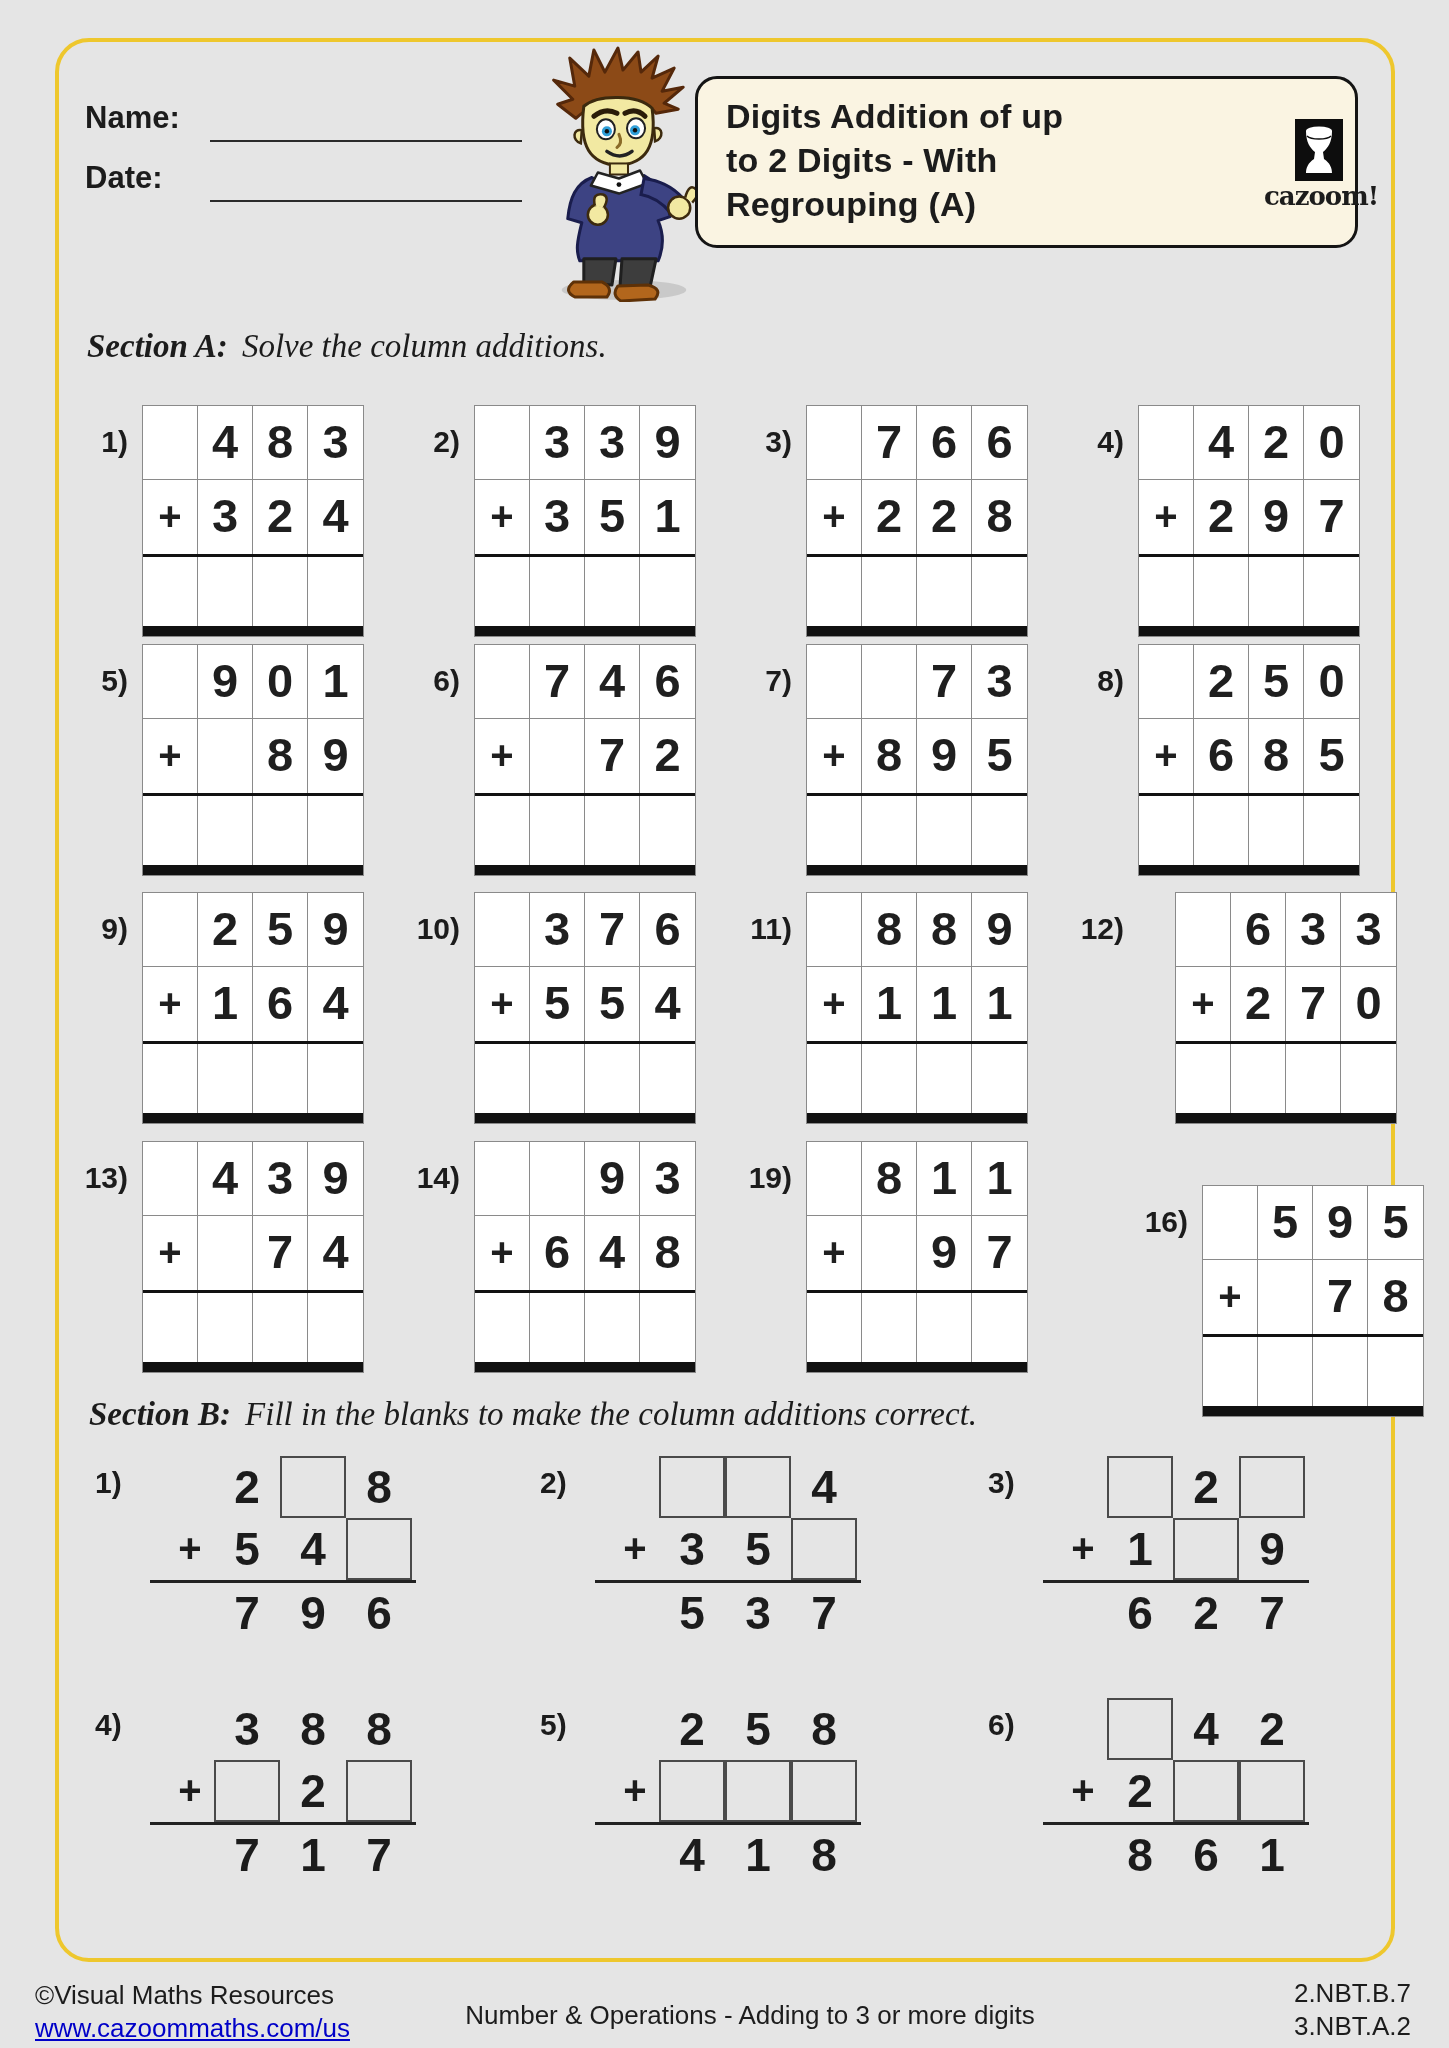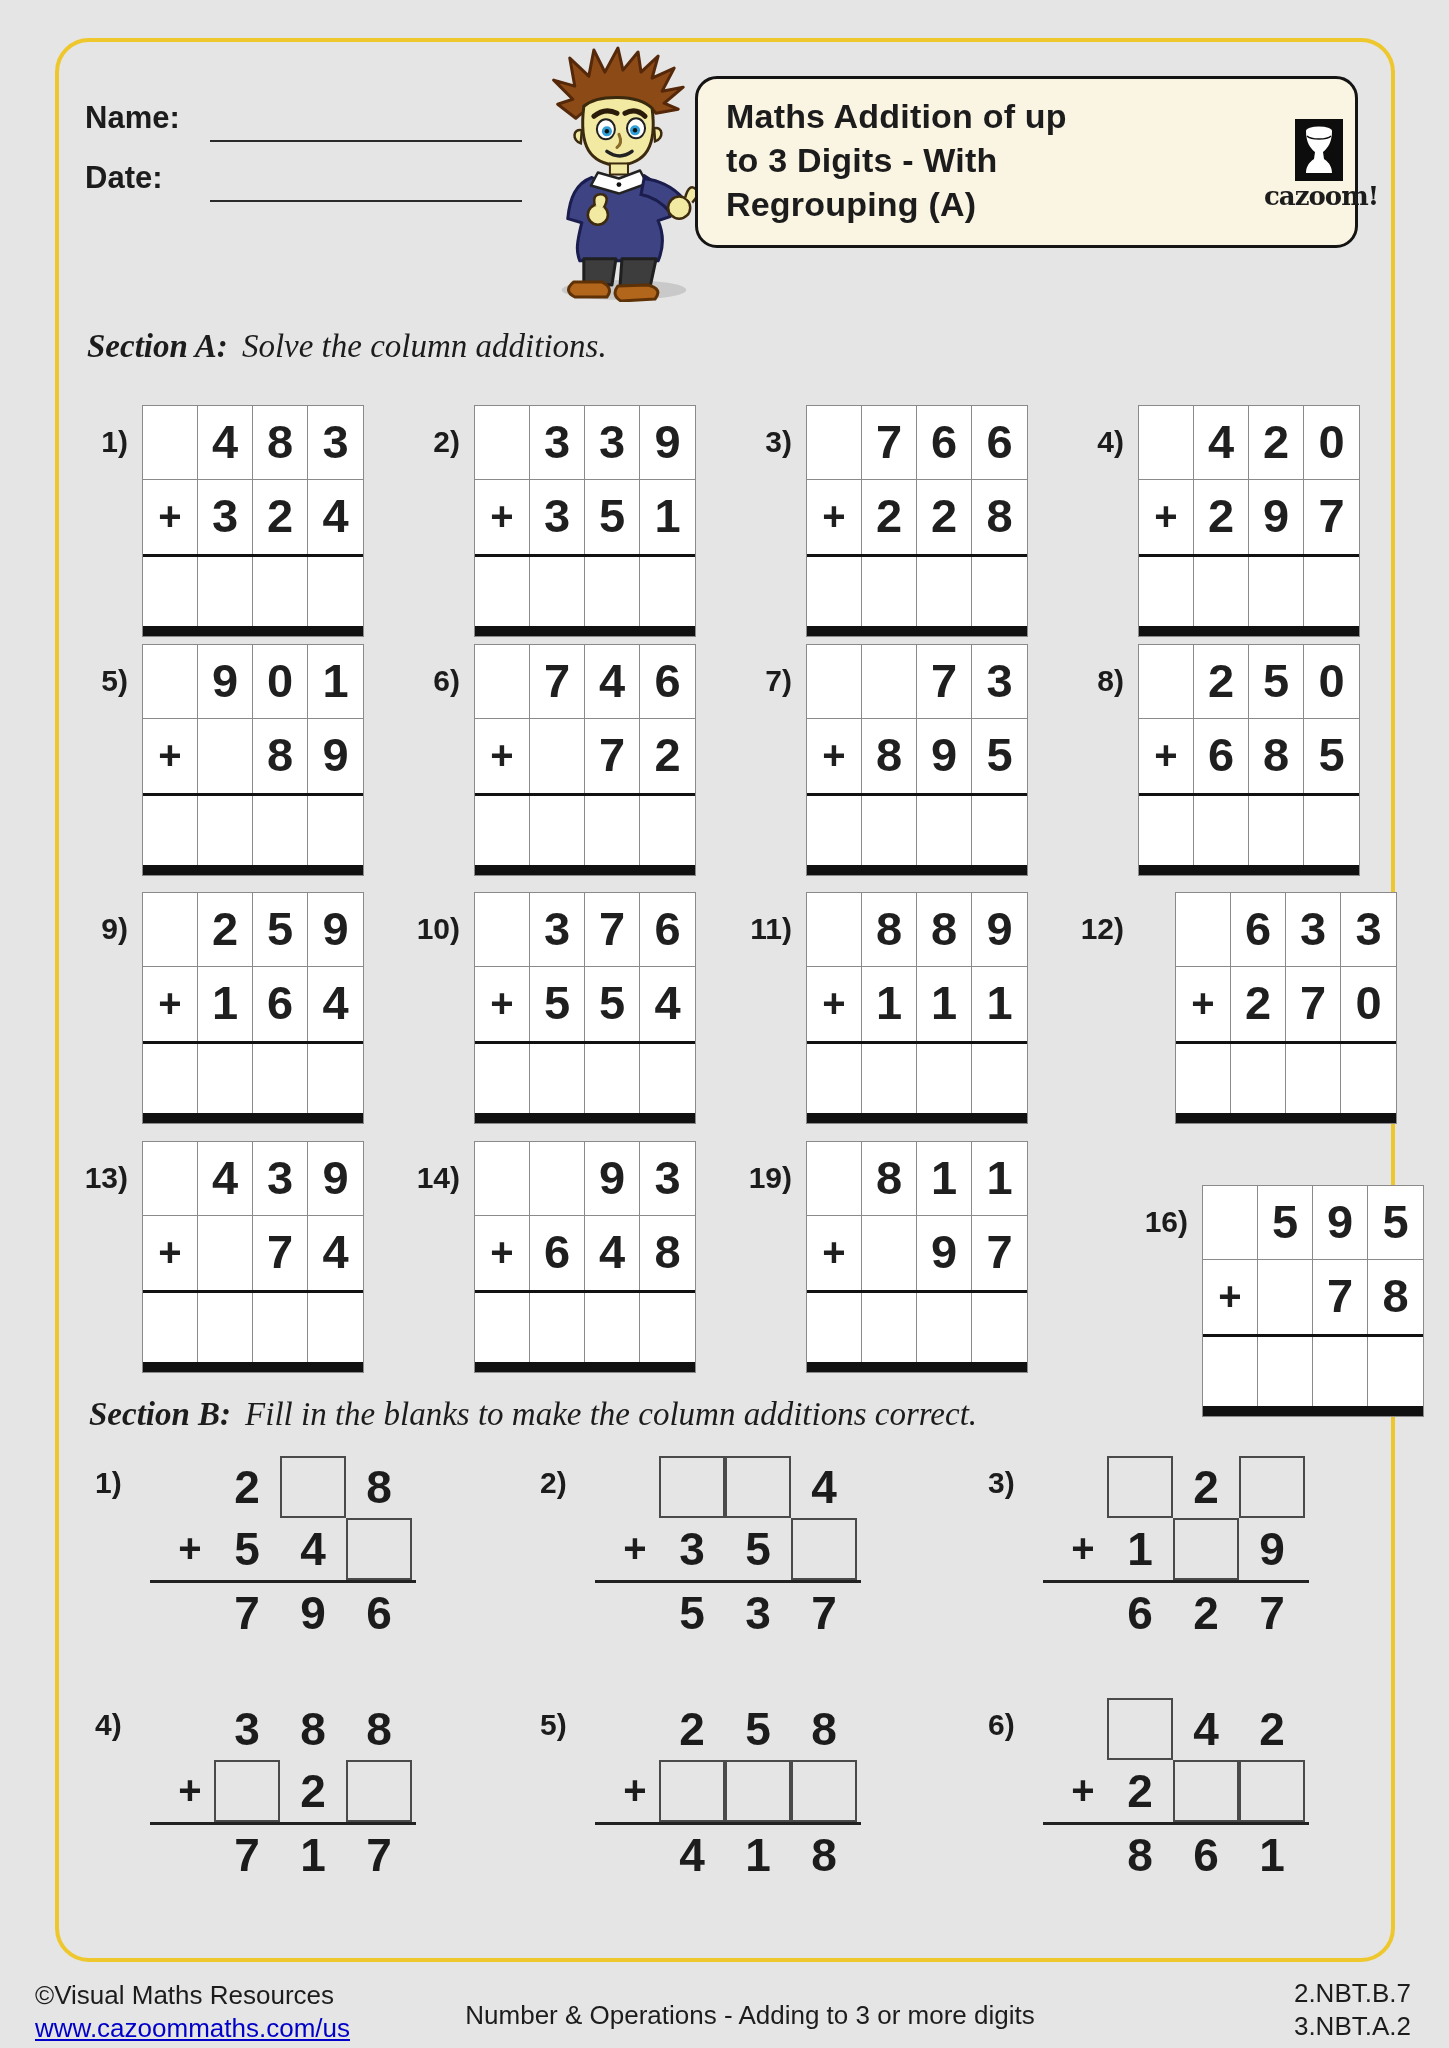--- a/index.html
+++ b/index.html
@@ -100,22 +100,22 @@
     <path d="M49,159 q-3,-13 8,-11 q7,2 1,13" fill="#f2e9a2" stroke="#3c2a0e" stroke-width="2.5"></path>
     <circle cx="133" cy="161" r="11" fill="#f2e9a2" stroke="#3c2a0e" stroke-width="2.5"></circle>
     <path d="M139,151 q4,-15 11,-8 q4,5 -4,13" fill="#f2e9a2" stroke="#3c2a0e" stroke-width="2.5"></path>
     <path d="M38,212 L70,212 L66,238 L38,236 Z" fill="#3d3d3d" stroke="#1f1f1f" stroke-width="3" stroke-linejoin="round"></path>
     <path d="M76,212 L110,212 L104,240 L74,240 Z" fill="#3d3d3d" stroke="#1f1f1f" stroke-width="3" stroke-linejoin="round"></path>
     <path d="M28,235 q-11,9 1,15 l32,0 q7,-9 -5,-15 Z" fill="#b2661c" stroke="#5e3107" stroke-width="3" stroke-linejoin="round"></path>
     <path d="M72,239 q-7,9 3,15 l34,-2 q8,-10 -7,-14 Z" fill="#b2661c" stroke="#5e3107" stroke-width="3" stroke-linejoin="round"></path>
   </svg>
 
   <div class="title-box">
-    <span class="title-line">Maths Addition of up</span>
-    <span class="title-line">to 3 Digits - With</span>
+    <span class="title-line">Digits Addition of up</span>
+    <span class="title-line">to 2 Digits - With</span>
     <span class="title-line">Regrouping (A)</span>
     <div class="logo">
       <svg width="48" height="62" viewBox="0 0 48 62">
         <rect width="48" height="62" fill="#0d0d0d"></rect>
         <ellipse cx="24" cy="12" rx="13" ry="4.5" fill="#fff"></ellipse>
         <path d="M11,12 C11,23 15,29 20,33 L19,40 C13,44 11,49 11,54 L37,54 C37,49 35,44 29,40 L28,33 C33,29 37,23 37,12 Z" fill="#fff"></path>
         <path d="M12,17 C16,21 32,21 36,17" stroke="#0d0d0d" stroke-width="1.3" fill="none"></path>
       </svg>
       <span class="logo-text">cazoom!</span>
     </div>

